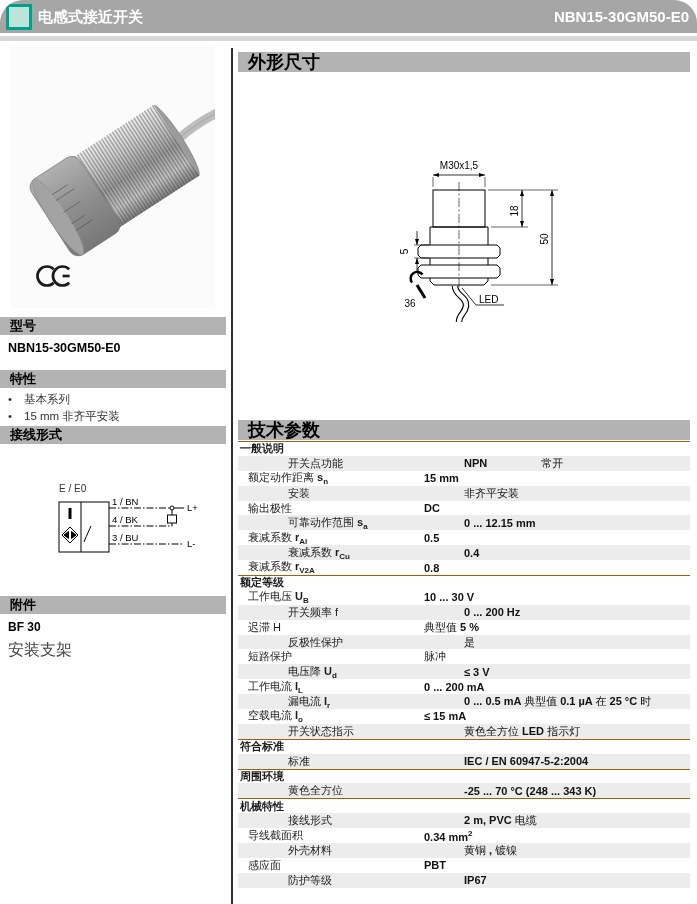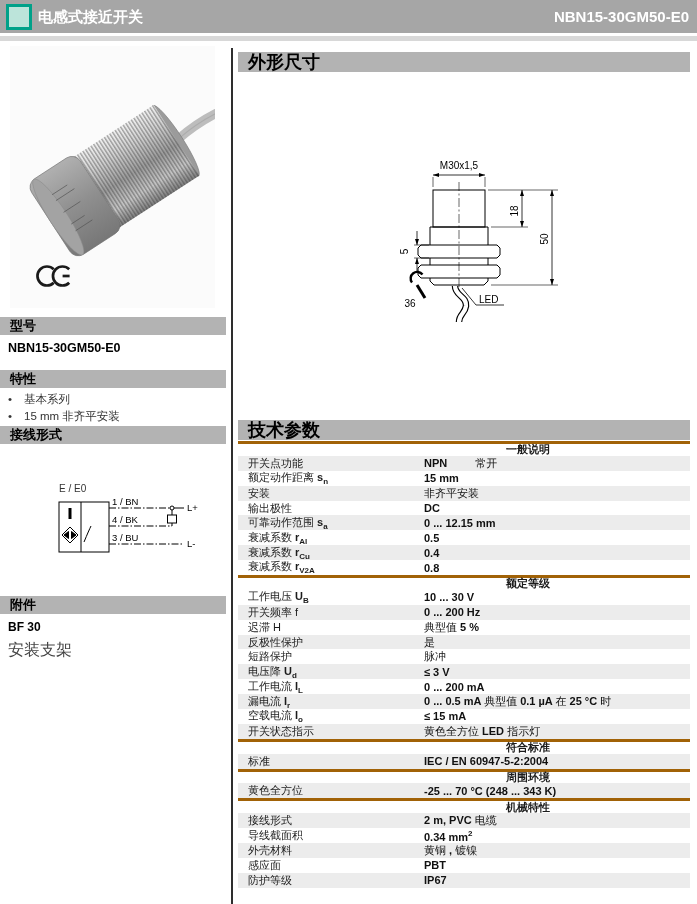--- a/index.html
+++ b/index.html
@@ -1,17 +1,17 @@
 <!DOCTYPE html>
 <html><head>
 <meta charset="utf-8">
 <style>
   html,body{margin:0;padding:0;background:#fff;}
   .page{position:relative;width:697px;height:904px;background:#ffffff;
-        font-family:"Liberation Sans","DejaVu Sans",sans-serif;overflow:hidden;color:#111;}
+        font-family:"Liberation Sans","DejaVu Sans",sans-serif;overflow:hidden;color:#111;border-radius:23px;}
 
   
   .topbar{position:absolute;left:0;top:0;width:697px;height:33px;background:#a6a6a6;}
   .brand-sq{position:absolute;left:6px;top:4px;width:20px;height:20px;background:#bce4da;border:3px solid #00a189;}
   .top-title{position:absolute;left:38px;top:8px;font-size:15px;font-weight:bold;color:#fff;}
   .top-part{position:absolute;right:8px;top:8px;font-size:15px;font-weight:bold;color:#fff;}
   .substrip{position:absolute;left:0;top:36px;width:697px;height:5px;background:#d8d8d8;}
 
   .vdiv{position:absolute;left:231px;top:48px;width:2px;height:856px;background:#2e2e2e;}
 
@@ -28,27 +28,27 @@
   .acc-desc{position:absolute;left:8px;top:640px;font-size:16px;color:#444;}
 
   .photo{position:absolute;left:10px;top:46px;}
   .ce{position:absolute;left:36px;top:263px;}
   .wiring{position:absolute;left:24px;top:478px;}
   .dimsvg{position:absolute;left:330px;top:155px;}
 
   
   .table{position:absolute;left:238px;top:441px;width:452px;}
   .trow{display:flex;height:14.9px;align-items:center;font-size:11px;box-sizing:border-box;}
-  .trow.gray{background:#ececec;}
-  .trow.sec{font-weight:bold;color:#000;border-top:3px solid #a16207;justify-content:flex-end;}
+  .trow.gray{background:#ececec;padding-left:40px;}
+  .trow.sec{font-weight:bold;color:#000;border-top:1px solid #a16207;}
   .trow.sec .lab{padding-left:2px;}
   .trow .lab{width:186px;padding-left:10px;box-sizing:border-box;color:#1c1c1c;white-space:nowrap;overflow:hidden;}
   .trow .val{flex:1;color:#111;white-space:nowrap;overflow:hidden;}
   .trow .lat{font-weight:bold;}
-  .trow .v2{margin-left:28px;}
+  .trow .v2{margin-left:54px;}
   .sym{font-weight:bold;margin-left:3px;}
   sub{font-size:8px;}
   sup{font-size:8px;}
 
   svg text{font-family:"Liberation Sans","DejaVu Sans",sans-serif;}
 </style>
 </head>
 <body>
 
 <div class="page">

